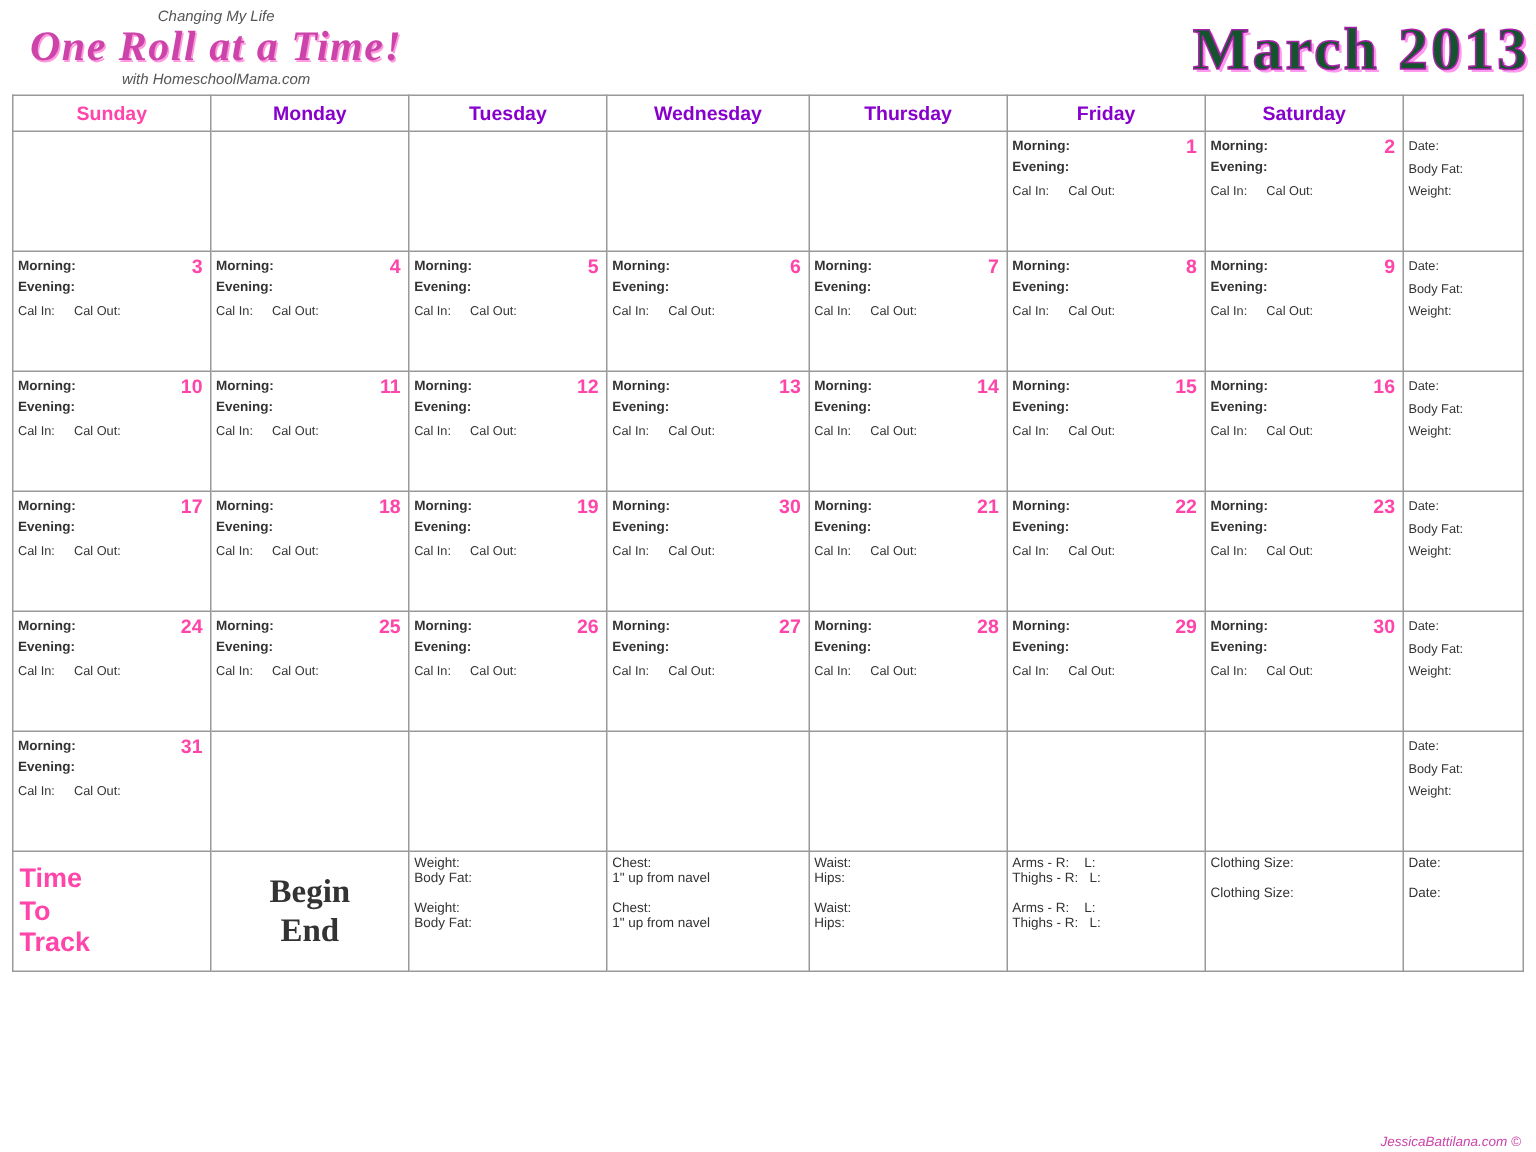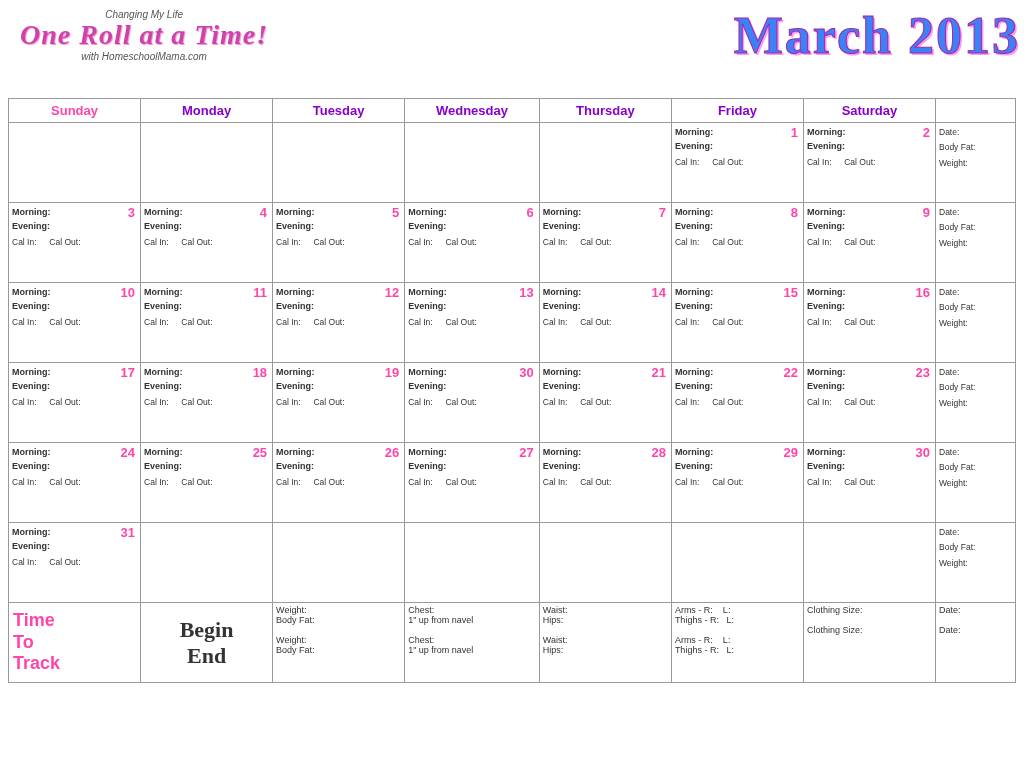--- a/index.html
+++ b/index.html
@@ -50,41 +50,40 @@
       letter-spacing: 1px;
     }
 
     .logo-subtitle {
       font-size: 10px;
       color: #555;
       font-style: italic;
     }
 
     .month-title {
-      font-size: 52px;
+      font-size: 40px;
       font-weight: bold;
-      color: #3b82f6;
+      color: #14532d;
       font-family: Georgia, serif;
       letter-spacing: 2px;
       text-shadow: 2px 2px 0 #ff99ee;
       
       -webkit-text-stroke: 1px #aa22aa;
     }
 
     
     .calendar-wrapper {
       flex: 1;
       padding: 0 8px 4px 8px;
     }
 
     table.calendar {
       width: 100%;
       border-collapse: collapse;
       font-size: 10px;
-      margin-top: 29px;
     }
 
     table.calendar th {
       border: 1px solid #999;
       padding: 4px 2px;
       text-align: center;
       font-size: 13px;
       font-weight: bold;
     }
 
@@ -774,14 +773,17 @@
             <div>Date:</div>
             <br>
             <div>Date:</div>
           </td>
         </tr>
 
       </tbody>
     </table>
   </div>
 
+  <div class="footer">
+    <span>JessicaBattilana.com ©</span>
+  </div>
 
 </div>
 
 </body></html>

